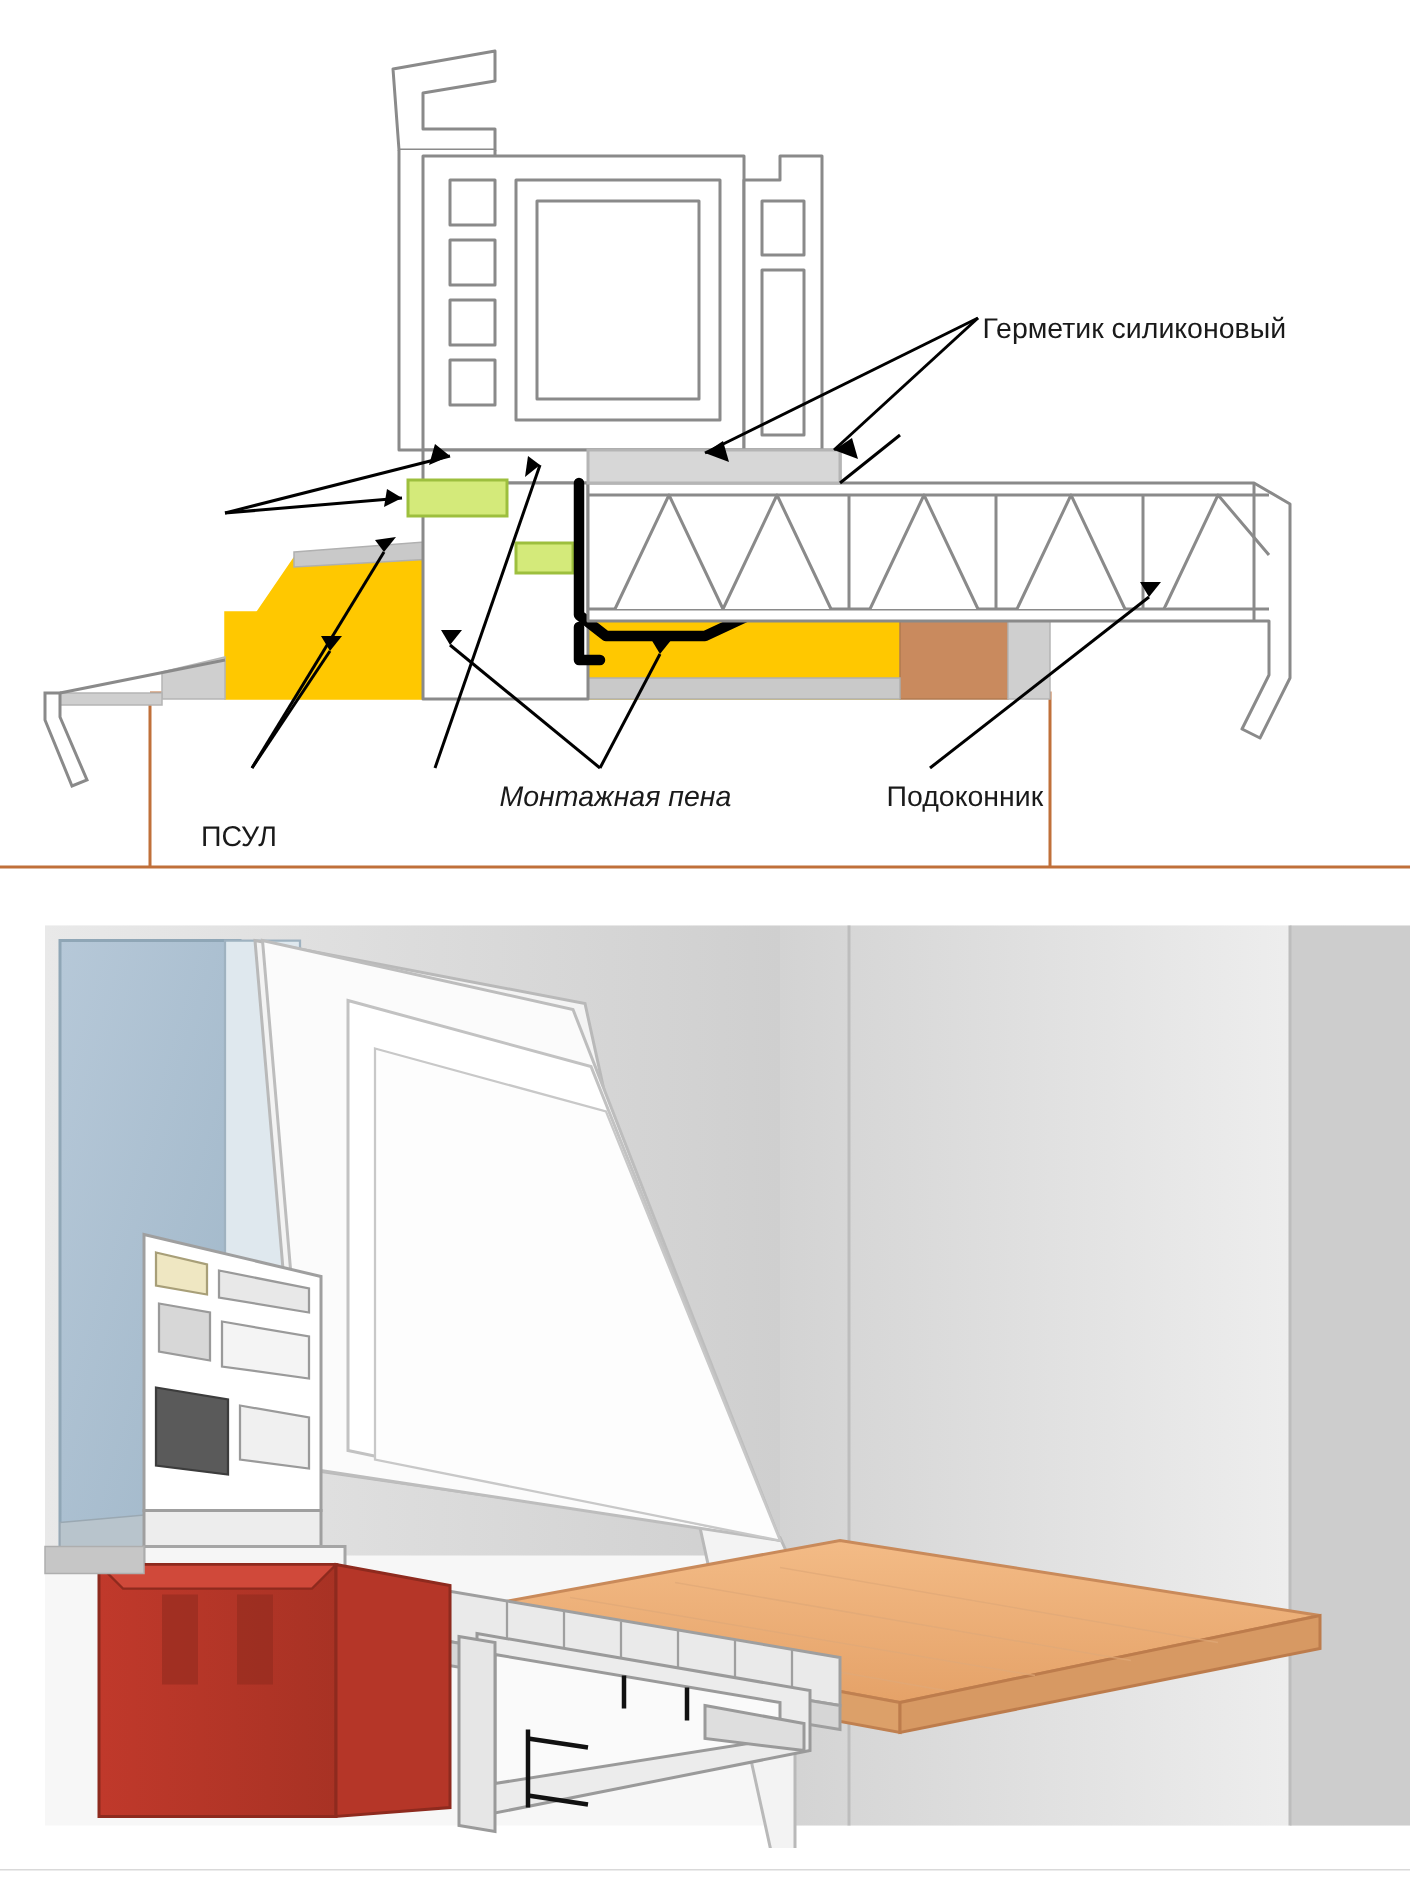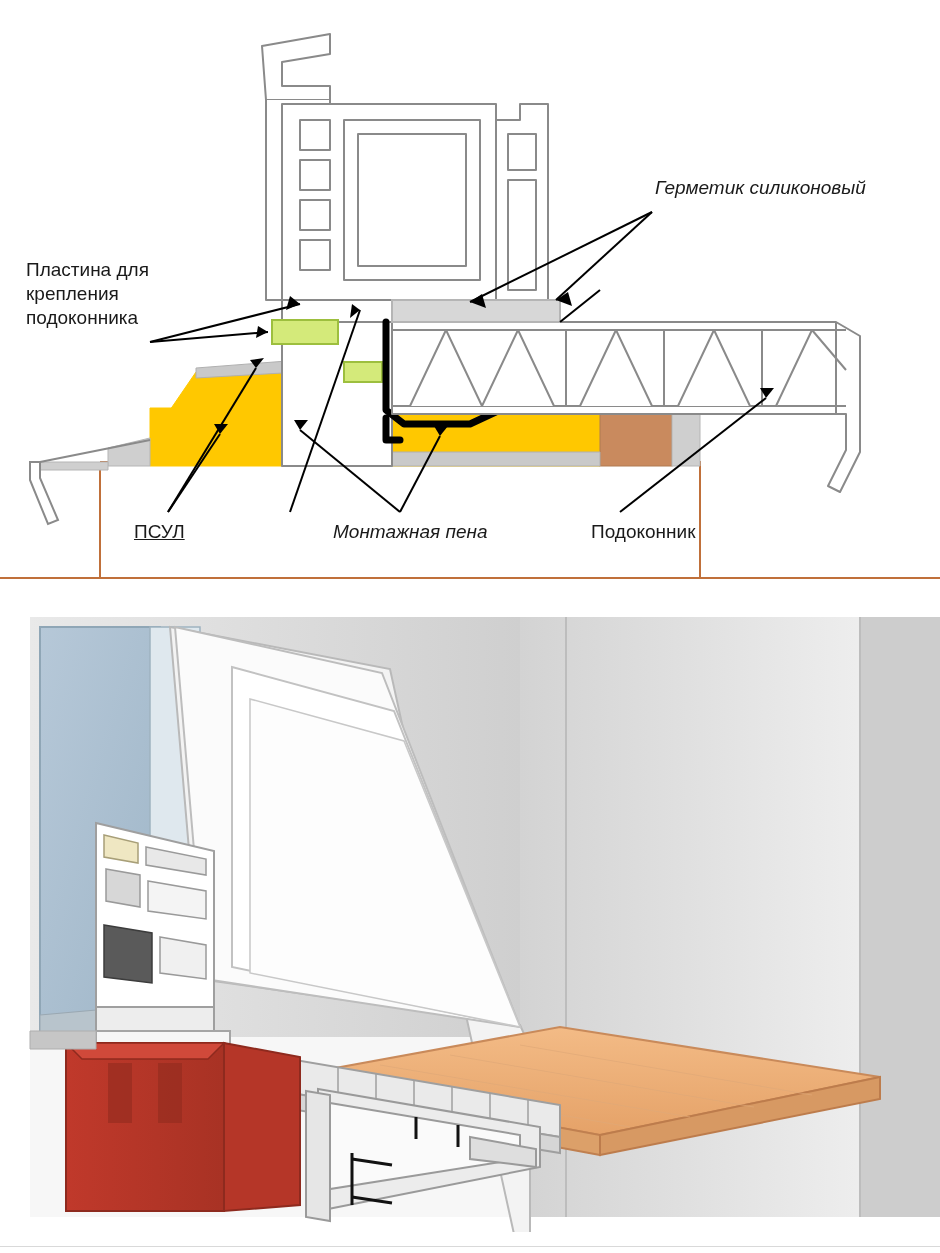--- a/index.html
+++ b/index.html
@@ -4,23 +4,23 @@
 <style>
   html,body{margin:0;padding:0;background:#ffffff;}
   body{width:940px;height:1253px;font-family:"Liberation Sans",sans-serif;overflow:hidden;}
   .page{position:relative;width:940px;height:1253px;background:#fff;}
 
   
   .panel-top{position:absolute;left:0;top:0;width:940px;height:600px;background:#fff;overflow:hidden;}
   .panel-top svg{position:absolute;left:0;top:0;}
 
   .lbl{position:absolute;color:#1a1a1a;font-size:19px;line-height:24px;white-space:pre;}
-  .lbl-sealant{left:655px;top:176px;font-style:italic;}
+  .lbl-sealant{left:655px;top:208px;}
   .lbl-plate{left:26px;top:258px;}
-  .lbl-psul{left:134px;top:520px;text-decoration:underline;}
+  .lbl-psul{left:134px;top:547px;}
   .lbl-foam{left:333px;top:520px;font-style:italic;}
   .lbl-sill{left:591px;top:520px;}
 
   
   .panel-bottom{position:absolute;left:0;top:607px;width:940px;height:625px;overflow:hidden;background:#fff;}
   .panel-bottom svg{position:absolute;left:0;top:0;}
 
   .divider{position:absolute;left:0;top:1246px;width:940px;height:1px;background:#d9d9d9;}
 </style>
 </head>
@@ -142,23 +142,20 @@
         <polygon points="220,434 214,424 228,424"></polygon>
         <polygon points="256,368 250,360 264,358"></polygon>
         <polygon points="300,430 294,420 308,420"></polygon>
         <polygon points="440,436 434,426 448,426"></polygon>
         <polygon points="360,310 352,304 350,318"></polygon>
         <polygon points="766,398 760,388 774,388"></polygon>
       </g>
     </svg>
 
     <div class="lbl lbl-sealant">Герметик силиконовый</div>
-    <div class="lbl lbl-plate">Пластина для
-крепления
-подоконника</div>
     <div class="lbl lbl-psul">ПСУЛ</div>
     <div class="lbl lbl-foam">Монтажная пена</div>
     <div class="lbl lbl-sill">Подоконник</div>
   </div>
 
   <div class="panel-bottom">
     <svg width="940" height="625" viewBox="0 0 940 625">
       <defs>
         <linearGradient id="gWall" x1="0" y1="0" x2="1" y2="0">
           <stop offset="0" stop-color="#e9e9e9"></stop>

